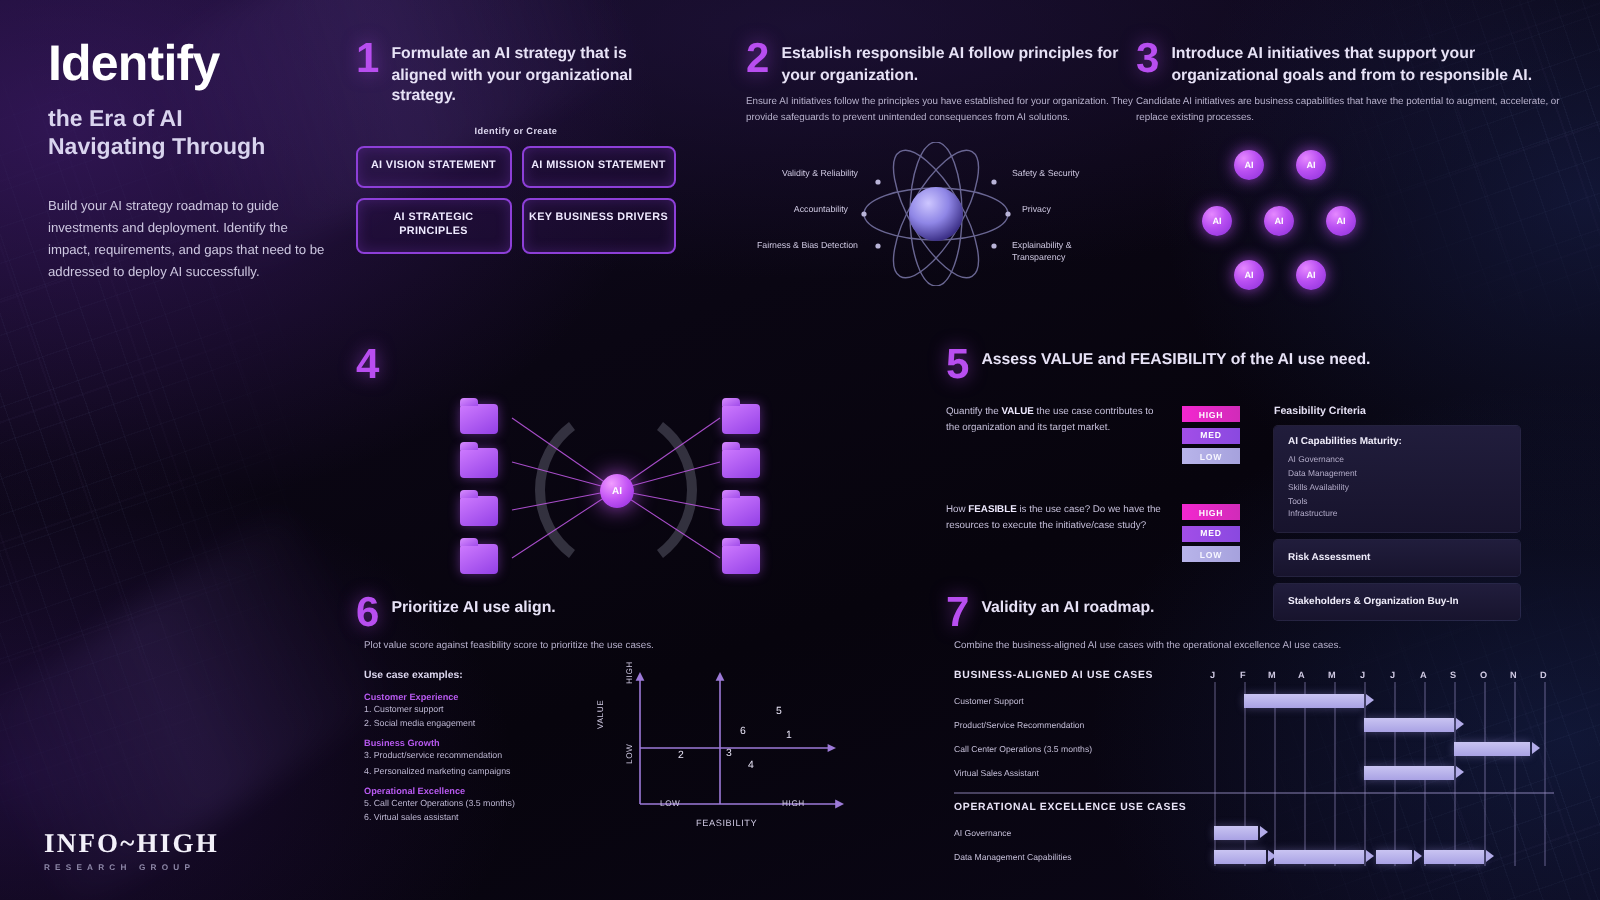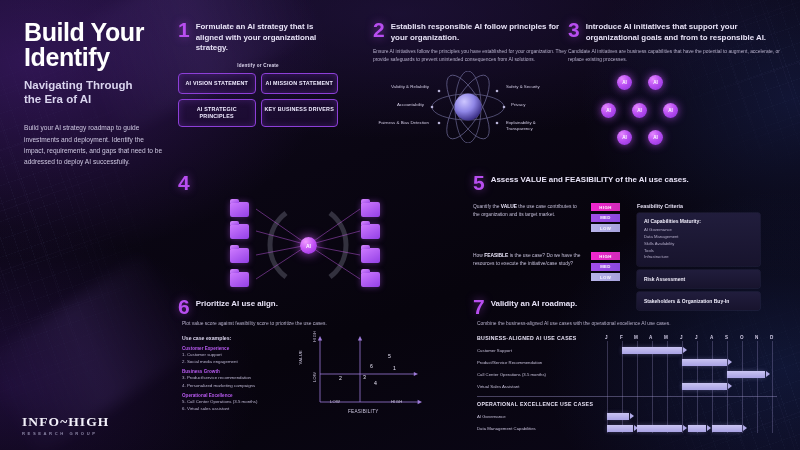--- a/index.html
+++ b/index.html
@@ -172,26 +172,25 @@
 <div id="stage">
 
   <div class="maptex tl"></div>
   <div class="maptex tr"></div>
   <div class="maptex br"></div>
   <div class="streak" style="left:80px;top:-30px;width:230px;height:120px;transform:rotate(-28deg);"></div>
   <div class="streak" style="left:-10px;top:300px;width:200px;height:110px;transform:rotate(-34deg);"></div>
 
   <div id="leftpanel">
     <div class="h1">
-      <div>Build Your</div>
       <div>Identify</div>
     </div>
     <div class="h2">
+      <div>the Era of AI</div>
       <div>Navigating Through</div>
-      <div>the Era of AI</div>
     </div>
     <div class="lead">Build your AI strategy roadmap to guide investments and deployment. Identify the impact, requirements, and gaps that need to be addressed to deploy AI successfully.</div>
   </div>
 
   <div id="brand">
     <div class="bInfoTech">INFO~HIGH</div>
     <div class="bSub">RESEARCH GROUP</div>
   </div>
 
   <div class="step" style="left:178px;top:21px;width:160px;">
@@ -296,21 +295,21 @@
       <div class="folder" style="left:183px;top:29px;"></div>
       <div class="folder" style="left:183px;top:53px;"></div>
       <div class="folder" style="left:183px;top:77px;"></div>
       <div class="hubcore">AI</div>
     </div>
   </div>
 
   <div class="step" style="left:473px;top:174px;width:310px;">
     <div class="stephead">
       <div class="num">5</div>
-      <div class="sttl">Assess VALUE and FEASIBILITY of the AI use cases.</div>
+      <div class="sttl">Assess VALUE and FEASIBILITY of the AI use need.</div>
     </div>
 
     <div style="display:flex;gap:14px;margin-top:12px;">
       <div style="width:150px;">
         <div class="vfRow">
           <div class="vfText"><span>Quantify the </span><b>VALUE</b><span> the use case contributes to the organization and its target market.</span></div>
           <div class="chips">
             <div class="chip high">HIGH</div>
             <div class="chip med">MED</div>
             <div class="chip low">LOW</div>

